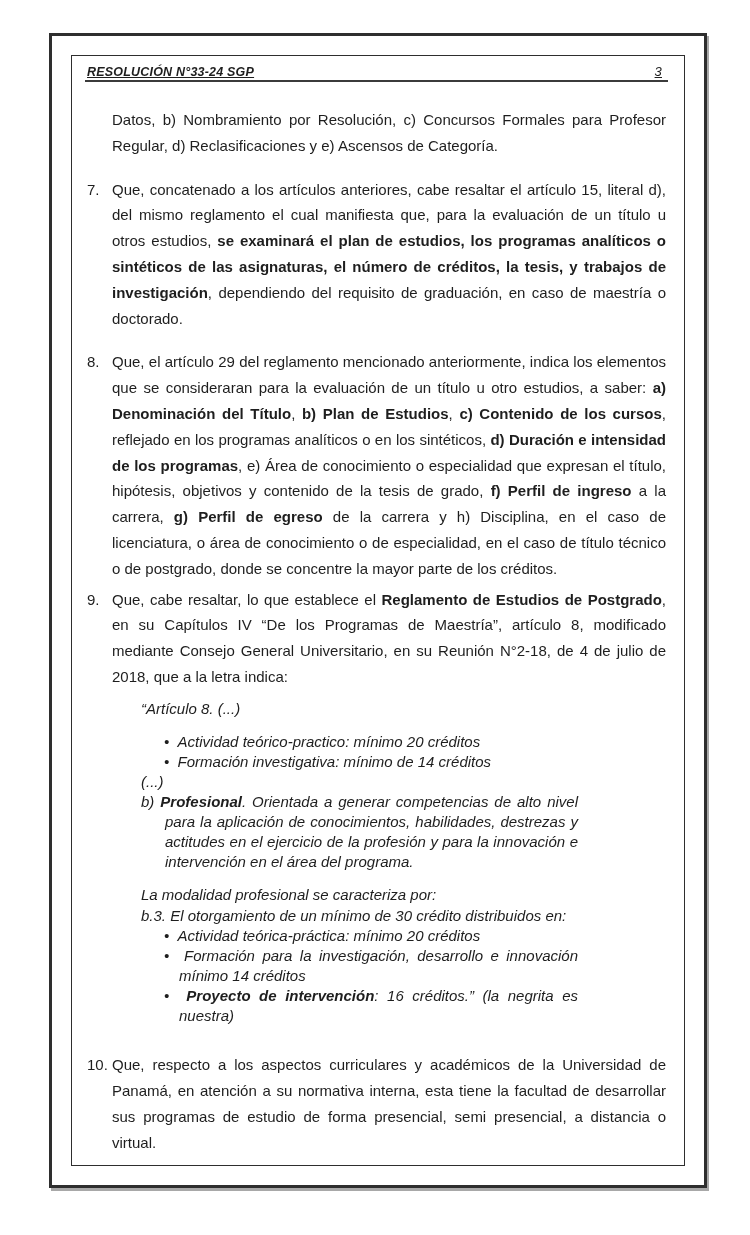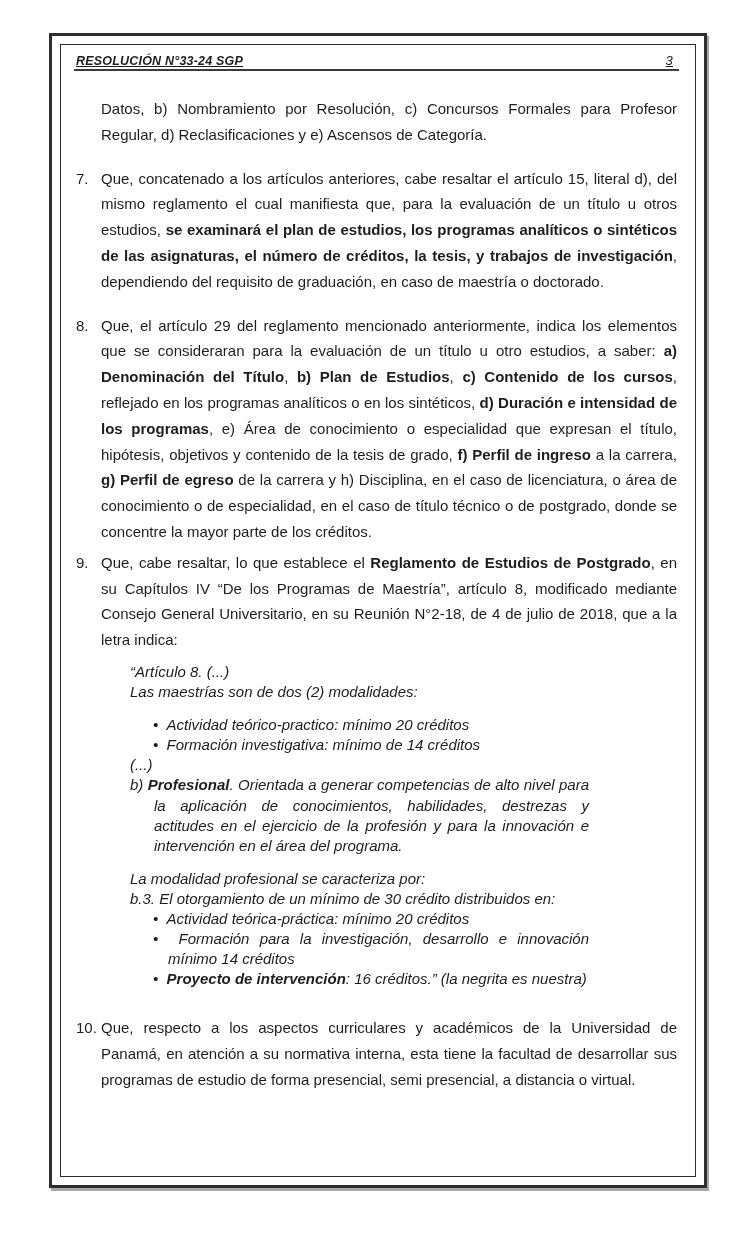--- a/index.html
+++ b/index.html
@@ -2,21 +2,21 @@
 <html><head>
 <meta charset="utf-8">
 <style>
   html,body { margin:0; padding:0; background:#ffffff; }
   .sheet {
     position:relative; width:750px; height:1235px; background:#ffffff;
     font-family:"Liberation Sans", sans-serif; color:#1e1e1e; overflow:hidden;
   }
   .frame {
     position:absolute; left:49px; top:33px; width:658px; height:1155px;
-    box-sizing:border-box; border:3px solid #2e2e2e; padding:8px;
+    box-sizing:border-box; border:3px solid #2e2e2e; padding:19px;
     background:#ffffff; box-shadow:2px 3px 0 #a8a8a8;
   }
   .frame-inner {
     box-sizing:border-box; height:100%; border:1px solid #2e2e2e;
     padding:0 16px 0 13px; overflow:hidden;
   }
   .doc-header {
     display:flex; justify-content:space-between; align-items:baseline;
     border-bottom:2px solid #3b3b3b; padding:8px 6px 1px 2px;
     font-size:12.5px; font-style:italic; font-weight:bold; letter-spacing:.2px;
@@ -67,21 +67,20 @@
           <span class="num">8.</span>
           <div class="body"><span>Que, el artículo 29 del reglamento mencionado anteriormente, indica los elementos que se consideraran para la evaluación de un título u otro estudios, a saber: </span><b>a) Denominación del Título</b><span>, </span><b>b) Plan de Estudios</b><span>, </span><b>c) Contenido de los cursos</b><span>, reflejado en los programas analíticos o en los sintéticos, </span><b>d) Duración e intensidad de los programas</b><span>, e) Área de conocimiento o especialidad que expresan el título, hipótesis, objetivos y contenido de la tesis de grado, </span><b>f) Perfil de ingreso</b><span> a la carrera, </span><b>g) Perfil de egreso</b><span> de la carrera y h) Disciplina, en el caso de licenciatura, o área de conocimiento o de especialidad, en el caso de título técnico o de postgrado, donde se concentre la mayor parte de los créditos.</span></div>
         </div>
 
         <div class="item it9">
           <span class="num">9.</span>
           <div class="body">
             <div><span>Que, cabe resaltar, lo que establece el </span><b>Reglamento de Estudios de Postgrado</b><span>, en su Capítulos IV “De los Programas de Maestría”, artículo 8, modificado mediante Consejo General Universitario, en su Reunión N°2-18, de 4 de julio de 2018, que a la letra indica:</span></div>
             <div class="quote">
                 <div class="q-line"><span>“Artículo 8. (...)</span></div>
-                <div class="q-line"><span>Las maestrías son de dos (2) modalidades:</span></div>
                 <div class="q-gap"></div>
                 <div class="q-bullet"><span>Actividad teórico-practico: mínimo 20 créditos</span></div>
                 <div class="q-bullet"><span>Formación investigativa: mínimo de 14 créditos</span></div>
                 <div class="q-line"><span>(...)</span></div>
                 <div class="q-hang"><span>b) </span><b>Profesional</b><span>. Orientada a generar competencias de alto nivel para la aplicación de conocimientos, habilidades, destrezas y actitudes en el ejercicio de la profesión y para la innovación e intervención en el área del programa.</span></div>
                 <div class="q-gap"></div>
                 <div class="q-line"><span>La modalidad profesional se caracteriza por:</span></div>
                 <div class="q-line"><span>b.3. El otorgamiento de un mínimo de 30 crédito distribuidos en:</span></div>
                 <div class="q-bullet"><span>Actividad teórica-práctica: mínimo 20 créditos</span></div>
                 <div class="q-bullet"><span>Formación para la investigación, desarrollo e innovación mínimo 14 créditos</span></div>

